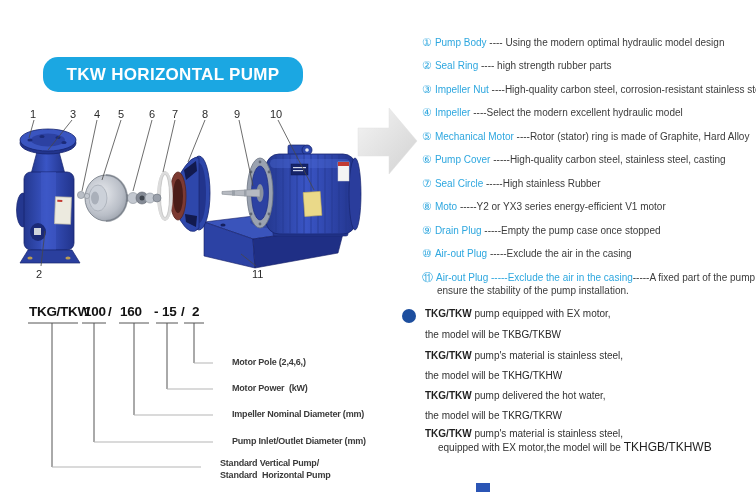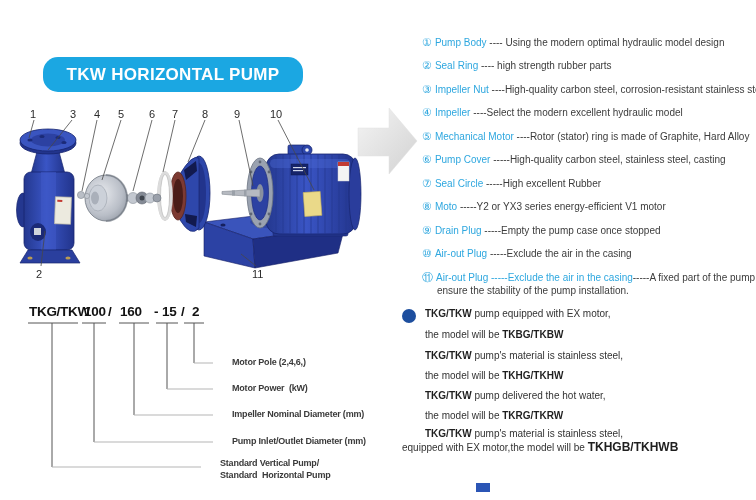--- a/index.html
+++ b/index.html
@@ -33,21 +33,21 @@
     color:#121212; letter-spacing:-0.3px; white-space:pre;
   }
   .blabel {
     position:absolute; font-size:9px; font-weight:bold; color:#3a3a3a;
     letter-spacing:-0.2px; white-space:pre;margin-left:16px;
   }
 
   
   .nline { position:absolute; font-size:10px; color:#333333; white-space:pre; }
   .lead  { font-weight:bold; color:#1f1f1f; }
-  .code  { font-weight:bold; color:#1f1f1f; }
+  .code  { font-weight:normal; color:#1f1f1f; }
   .code-big { font-size:12px; }
   .bullet {
     position:absolute; left:402px; top:309px; width:14px; height:14px;
     border-radius:50%; background:#1D4E9E;
   }
 
   .footer-mark {
     position:absolute; left:476px; top:483px; width:14px; height:9px;
     background:#2B55B5;
   }
@@ -217,21 +217,21 @@
   <polygon points="350,30 381,30 381,10 409,43 381,76 381,58 350,58" fill="url(#gArrow)" stroke="#e0e0e0" stroke-width="0.5"></polygon>
 </svg>
 
 <div>
   <div class="pitem" style="top:36px"><span class="pnum">①</span><span class="pname">Pump Body</span><span class="pdesc"> ---- Using the modern optimal hydraulic model design</span></div>
   <div class="pitem" style="top:59px"><span class="pnum">②</span><span class="pname">Seal Ring</span><span class="pdesc"> ---- high strength rubber parts</span></div>
   <div class="pitem" style="top:83px"><span class="pnum">③</span><span class="pname">Impeller Nut</span><span class="pdesc"> ----High-quality carbon steel, corrosion-resistant stainless steel</span></div>
   <div class="pitem" style="top:106px"><span class="pnum">④</span><span class="pname">Impeller</span><span class="pdesc"> ----Select the modern excellent hydraulic model</span></div>
   <div class="pitem" style="top:130px"><span class="pnum">⑤</span><span class="pname">Mechanical Motor</span><span class="pdesc"> ----Rotor (stator) ring is made of Graphite, Hard Alloy</span></div>
   <div class="pitem" style="top:153px"><span class="pnum">⑥</span><span class="pname">Pump Cover</span><span class="pdesc"> -----High-quality carbon steel, stainless steel, casting</span></div>
-  <div class="pitem" style="top:177px"><span class="pnum">⑦</span><span class="pname">Seal Circle</span><span class="pdesc"> -----High excellent Rubber</span></div>
+  <div class="pitem" style="top:177px"><span class="pnum">⑦</span><span class="pname">Seal Circle</span><span class="pdesc"> -----High stainless Rubber</span></div>
   <div class="pitem" style="top:200px"><span class="pnum">⑧</span><span class="pname">Moto</span><span class="pdesc"> -----Y2 or YX3 series energy-efficient V1 motor</span></div>
   <div class="pitem" style="top:224px"><span class="pnum">⑨</span><span class="pname">Drain Plug</span><span class="pdesc"> -----Empty the pump case once stopped</span></div>
   <div class="pitem" style="top:247px"><span class="pnum">⑩</span><span class="pname">Air-out Plug</span><span class="pdesc"> -----Exclude the air in the casing</span></div>
   <div class="pitem" style="top:271px"><span class="pnum">⑪</span><span class="pname">Air-out Plug</span><span class="pname"> -----Exclude the air in the casing</span><span class="pdesc">-----A fixed part of the pump to ensure the stability of the pump installation.</span></div>
 </div>
 
 <div>
   <span class="fseg" style="left:29px">TKG/TKW</span>
   <span class="fseg" style="left:84px">100</span>
   <span class="fseg" style="left:108px">/</span>
@@ -273,16 +273,16 @@
 
 <div class="bullet"></div>
 <div>
   <div class="nline" style="left:425px; top:308px"><span class="lead">TKG/TKW</span><span> pump equipped with EX motor,</span></div>
   <div class="nline" style="left:425px; top:329px"><span>the model will be </span><span class="code">TKBG/TKBW</span></div>
   <div class="nline" style="left:425px; top:350px"><span class="lead">TKG/TKW</span><span> pump's material is stainless steel,</span></div>
   <div class="nline" style="left:425px; top:370px"><span>the model will be </span><span class="code">TKHG/TKHW</span></div>
   <div class="nline" style="left:425px; top:390px"><span class="lead">TKG/TKW</span><span> pump delivered the hot water,</span></div>
   <div class="nline" style="left:425px; top:410px"><span>the model will be </span><span class="code">TKRG/TKRW</span></div>
   <div class="nline" style="left:425px; top:428px"><span class="lead">TKG/TKW</span><span> pump's material is stainless steel,</span></div>
-  <div class="nline" style="left:402px; top:440px"><span>equipped with EX motor,the model will be </span><span class="code code-big">TKHGB/TKHWB</span></div>
+  <div class="nline" style="left:438px; top:440px"><span>equipped with EX motor,the model will be </span><span class="code code-big">TKHGB/TKHWB</span></div>
 </div>
 
 <div class="footer-mark"></div>
 
 </body></html>

